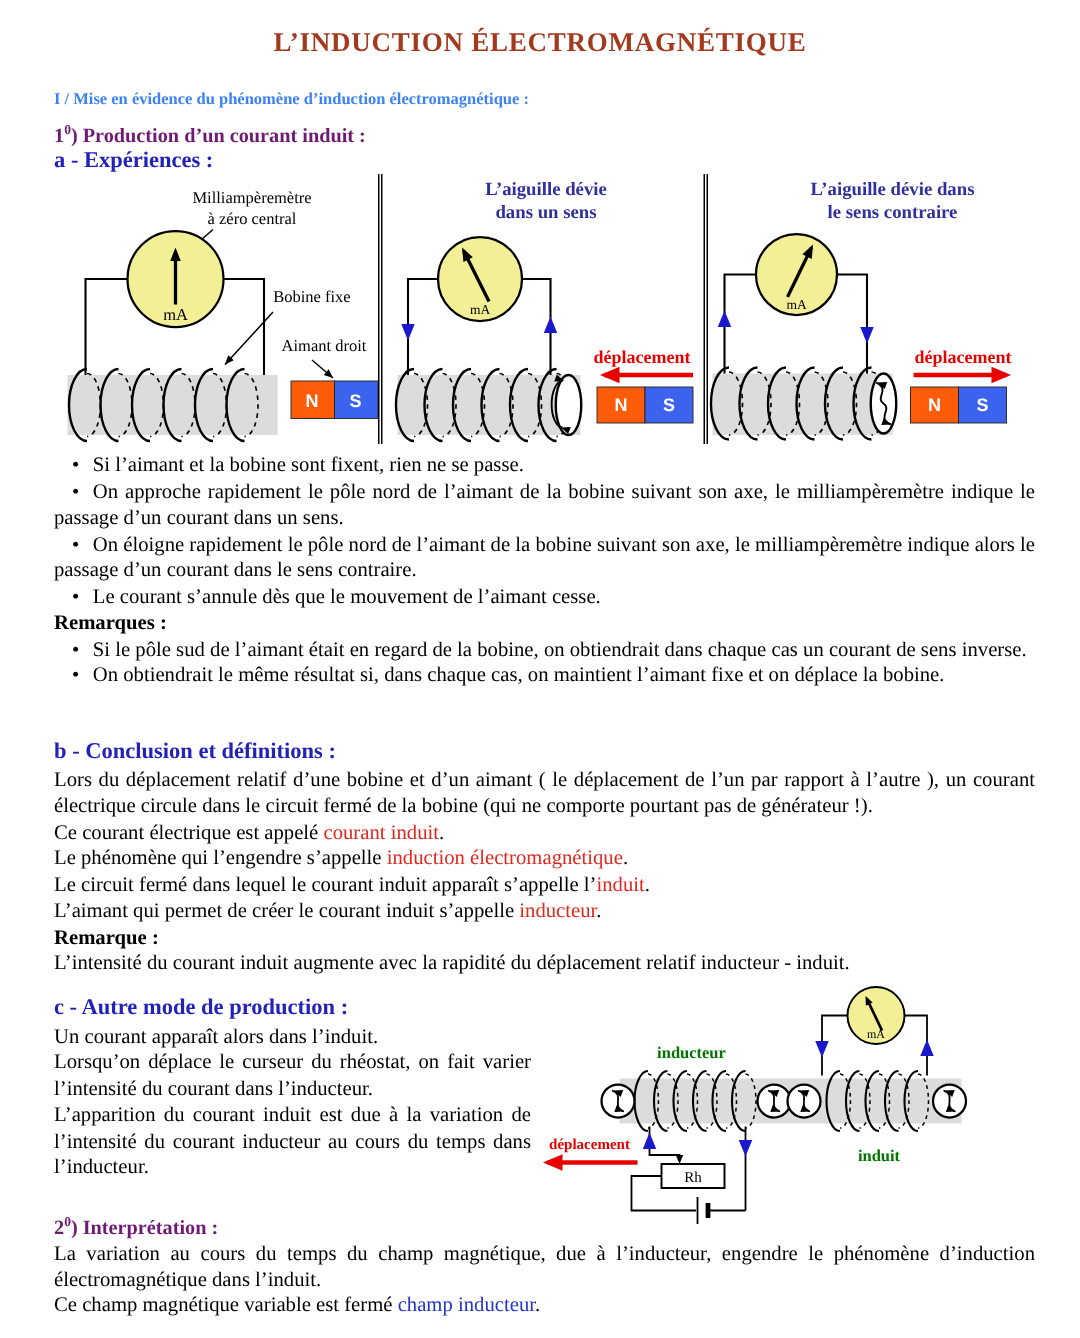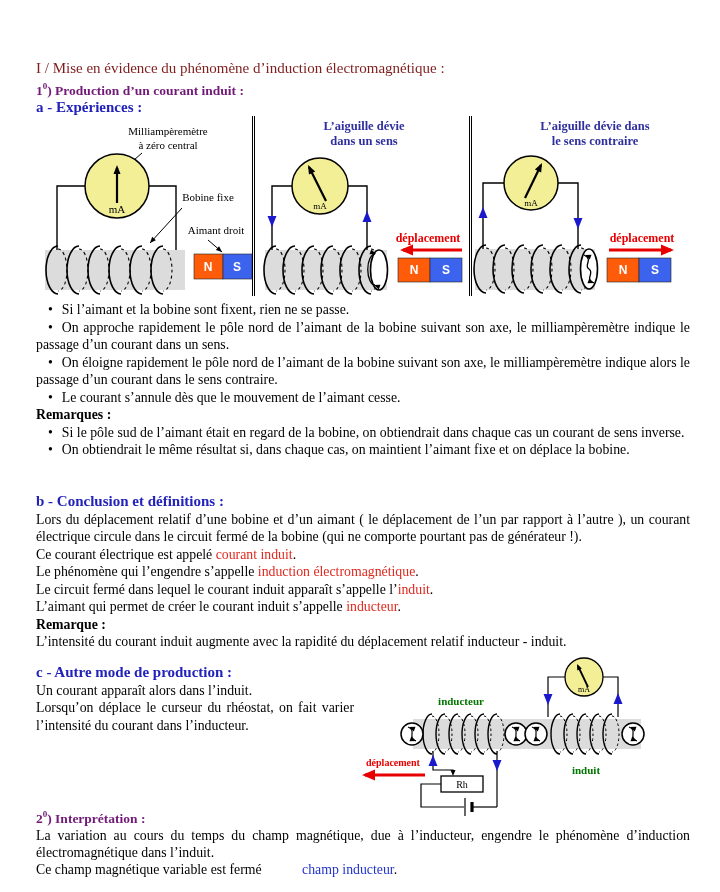--- a/index.html
+++ b/index.html
@@ -1,31 +1,31 @@
 <!DOCTYPE html>
 <html><head>
 <meta charset="utf-8">
 <style>
   html,body{margin:0;padding:0;background:#888;}
   .page{position:relative;width:720px;height:892px;background:#fff;margin:0 auto;
         font-family:"Liberation Serif",serif;color:#000;overflow:hidden;}
   .title{position:absolute;top:18px;left:0;width:720px;text-align:center;
          font-size:18px;font-weight:bold;color:#A33A1E;letter-spacing:.5px;}
-  .h-red{position:absolute;top:60px;left:36px;font-size:15px;font-weight:normal;color:#7f1d1d;}
+  .h-red{position:absolute;top:60px;left:36px;font-size:11px;font-weight:bold;color:#3b82f6;}
   .h-green{font-size:13.5px;font-weight:bold;color:#701a75;}
   .h-green.pos1{position:absolute;top:81px;left:36px;}
   .h-blue{font-size:15px;font-weight:bold;color:#2222BB;}
   .h-blue.posA{position:absolute;top:99px;left:36px;}
   sup{font-size:9px;}
   .body-block{position:absolute;left:36px;width:654px;font-size:13.8px;line-height:17.5px;}
   .body-block p{margin:0;text-align:justify;}
   .dot{padding-left:12px;padding-right:9px;}
   .bold{font-weight:bold;}
   .red{color:#E0281E;}
-  .blue{color:#2233CC;margin-left:37px;}
+  .blue{color:#2233CC;}
   .sep{position:absolute;top:116px;height:180px;width:0;border-left:3px double #000;}
   svg{position:absolute;overflow:visible;}
   svg text{font-family:"Liberation Serif",serif;}
   .figlabel{font-size:11px;fill:#000;}
   .figcap{font-size:12.5px;font-weight:bold;fill:#2F2F9E;}
   .depl{font-size:12px;font-weight:bold;fill:#E80000;}
   .deplS{font-size:10px;font-weight:bold;fill:#E80000;}
   .maglet{font-family:"Liberation Sans",sans-serif;font-size:12px;font-weight:bold;fill:#fff;}
   .maunit{font-size:11px;fill:#000;}
   .maunitS{font-size:9px;fill:#000;}
@@ -33,20 +33,21 @@
   .greenlab{font-size:11px;font-weight:bold;fill:#007500;}
   .rhlab{font-size:10px;fill:#000;}
   .secc-col{position:absolute;top:664px;left:36px;width:318px;font-size:13.8px;line-height:17.5px;}
   .secc-col p{margin:0;text-align:justify;}
 </style>
 </head>
 <body>
 
 <div class="page">
 
+  <div class="title">L’INDUCTION ÉLECTROMAGNÉTIQUE</div>
 
   <div class="h-red">I / Mise en évidence du phénomène d’induction électromagnétique :</div>
   <div class="h-green pos1"><span>1</span><sup>0</sup><span>) Production d’un courant induit :</span></div>
   <div class="h-blue posA">a - Expériences :</div>
 
   <svg style="left:36px;top:113px" width="220" height="186" viewBox="0 0 220 186">
     <defs>
       <path id="ah" d="M0 0 L-9 -3.5 L-9 3.5 Z"></path>
       <path id="ahs" d="M0 0 L-6 -2.5 L-6 2.5 Z"></path>
       <path id="ahb" d="M0 0 L-11 -4.5 L-11 4.5 Z"></path>
@@ -192,20 +193,21 @@
     <p class="bullet"><span class="dot">•</span><span>Le courant s’annule dès que le mouvement de l’aimant cesse.</span></p>
     <p class="bold">Remarques :</p>
     <p class="bullet"><span class="dot">•</span><span>Si le pôle sud de l’aimant était en regard de la bobine, on obtiendrait dans chaque cas un courant de sens inverse.</span></p>
     <p class="bullet"><span class="dot">•</span><span>On obtiendrait le même résultat si, dans chaque cas, on maintient l’aimant fixe et on déplace la bobine.</span></p>
   </div>
 
   <div class="secc-col">
     <p class="h-blue">c - Autre mode de production :</p>
     <p>Un courant apparaît alors dans l’induit.</p>
     <p>Lorsqu’on déplace le curseur du rhéostat, on fait varier l’intensité du courant dans l’inducteur.</p>
+    <p>L’apparition du courant induit est due à la variation de l’intensité du courant inducteur au cours du temps dans l’inducteur.</p>
   </div>
 
   <svg style="left:355px;top:655px" width="365" height="175" viewBox="0 0 365 175">
 
     <path d="M210 22 L193 22 L193 62" fill="none" stroke="#000" stroke-width="1.2"></path>
     <path d="M248 22 L263 22 L263 62" fill="none" stroke="#000" stroke-width="1.2"></path>
     <use href="#ahb" transform="translate(193,50) rotate(90)" fill="#1A1ACC"></use>
     <use href="#ahb" transform="translate(263,38) rotate(-90)" fill="#1A1ACC"></use>
 
     <rect x="58" y="64" width="228" height="30" fill="#DCDCDC"></rect>

